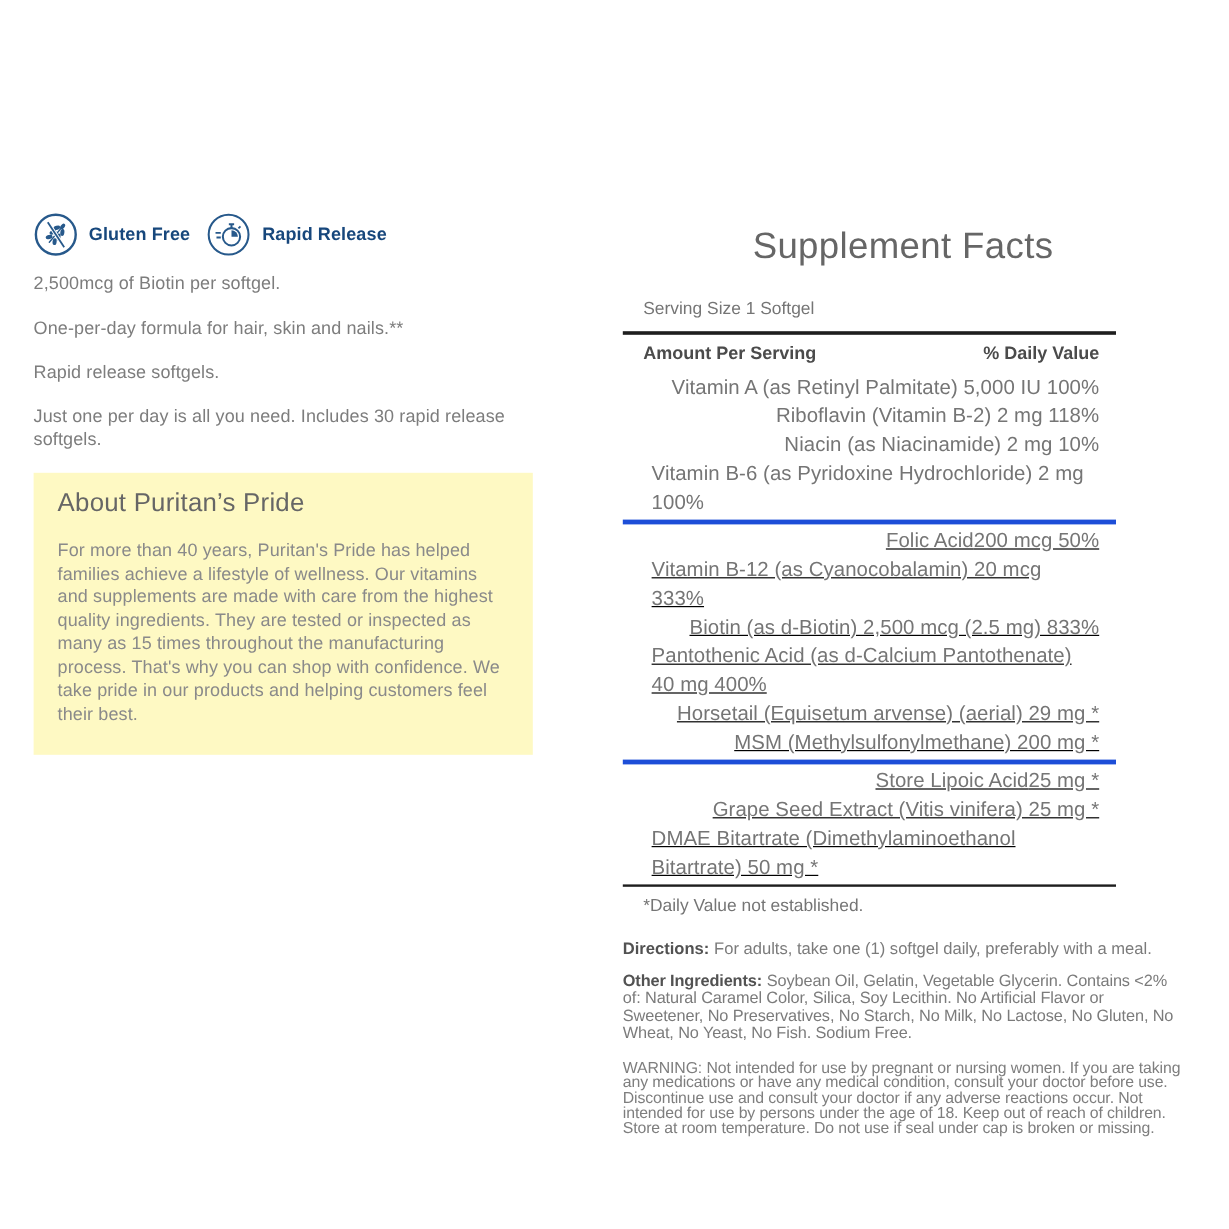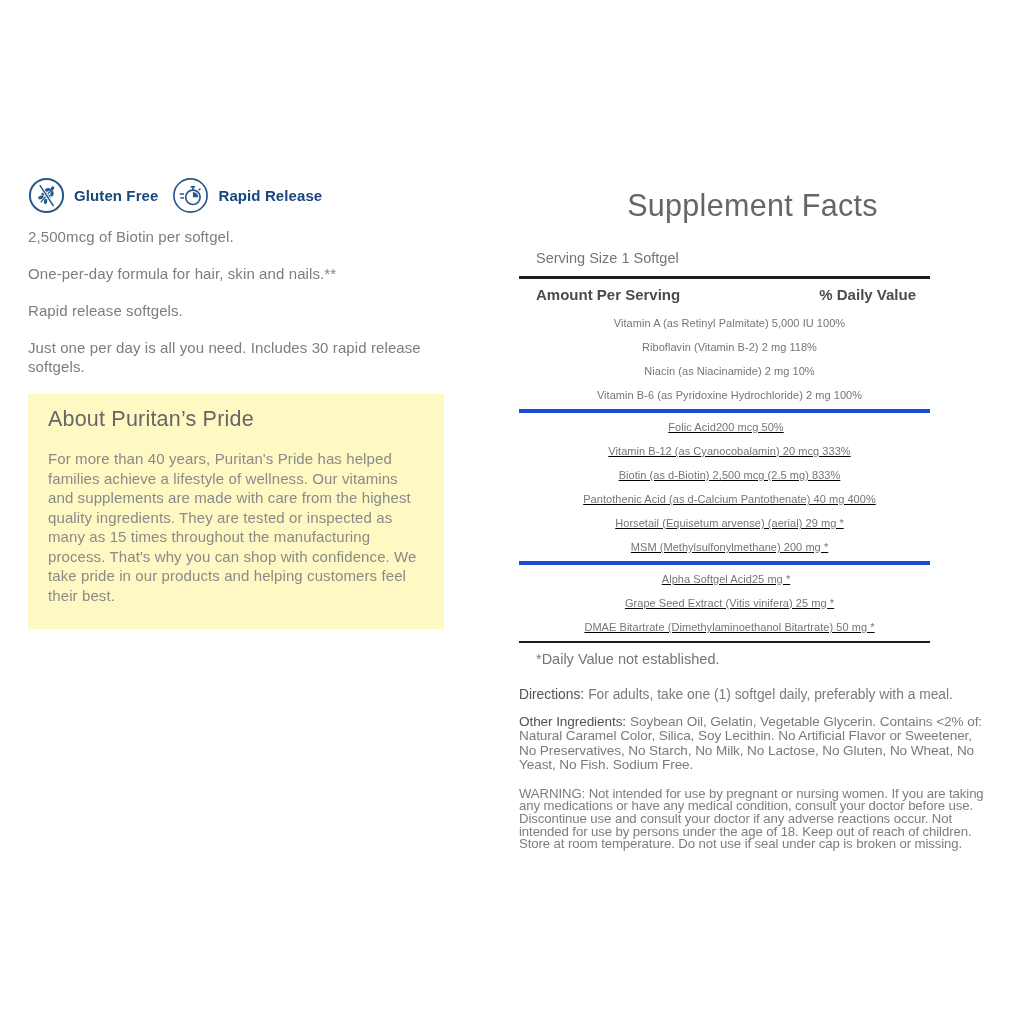--- a/index.html
+++ b/index.html
@@ -23,26 +23,26 @@
 
   
   .right-col { position:absolute; left:519px; top:172px; width:467px; }
   .sf-title { font-size:30.5px; font-weight:400; color:#666666; margin:16px; line-height:34px; letter-spacing:.3px;text-align:center; }
   .sf-table { width:411px; }
   .serving { margin-top:28px; font-size:14.5px; color:#757575; padding:0 0 10px 17px; border-bottom:3px solid #1e1e1e; }
   .sf-head { display:flex; justify-content:space-between; padding:7px 14px 6px 17px; font-weight:700; font-size:15px; color:#4b4b4b;gap:36px; }
   .sf-sections { border-bottom:2px solid #1e1e1e; }
   .sf-section { padding:2px 0; }
   .sf-section + .sf-section { border-top:4px solid #1d4ed8;text-decoration:underline; }
-  .sf-row { font-size:11px; color:#757575; line-height:24px; padding:0 14px 0 17px; display:flex; justify-content:center; letter-spacing:.05px; }
+  .sf-row { font-size:17px; color:#757575; line-height:24px; padding:0 14px 0 17px; display:flex; justify-content:flex-end; letter-spacing:.05px; }
   .sf-row.indent { padding-left:24px; }
   .sf-val { white-space:nowrap; }
   .footnote { margin-top:8px; padding-left:17px; font-size:14.5px; color:#757575; }
   .rc-para { margin:0; color:#7b7b7b; }
-  .para-label { font-weight:400; color:#525252; margin-right:4px;text-align:right; }
+  .para-label { font-weight:700; color:#525252; margin-right:4px;text-align:right; }
   .directions { margin-top:20px; font-size:13.8px; line-height:15px; }
   .other { margin-top:13px; font-size:13.6px; line-height:14.4px; letter-spacing:-.1px; }
   .warning { margin-top:15px; font-size:13.2px; line-height:12.7px; letter-spacing:-.1px; color:#7e7e7e; }
 </style>
 </head>
 <body>
 
 <div class="left-col">
 
   <div class="badges">
@@ -140,21 +140,21 @@
         <div class="sf-row indent">
             <span>Horsetail (Equisetum arvense) (aerial) 29 mg *</span>
           </div>
         <div class="sf-row indent">
             <span>MSM (Methylsulfonylmethane) 200 mg *</span>
           </div>
       </div>
 
       <div class="sf-section">
         <div class="sf-row">
-          <span>Alpha Softgel Acid</span>
+          <span>Store Lipoic Acid</span>
           <span class="sf-val">25 mg *</span>
         </div>
         <div class="sf-row indent">
             <span>Grape Seed Extract (Vitis vinifera) 25 mg *</span>
           </div>
         <div class="sf-row indent">
             <span>DMAE Bitartrate (Dimethylaminoethanol Bitartrate) 50 mg *</span>
           </div>
       </div>
     </div>

